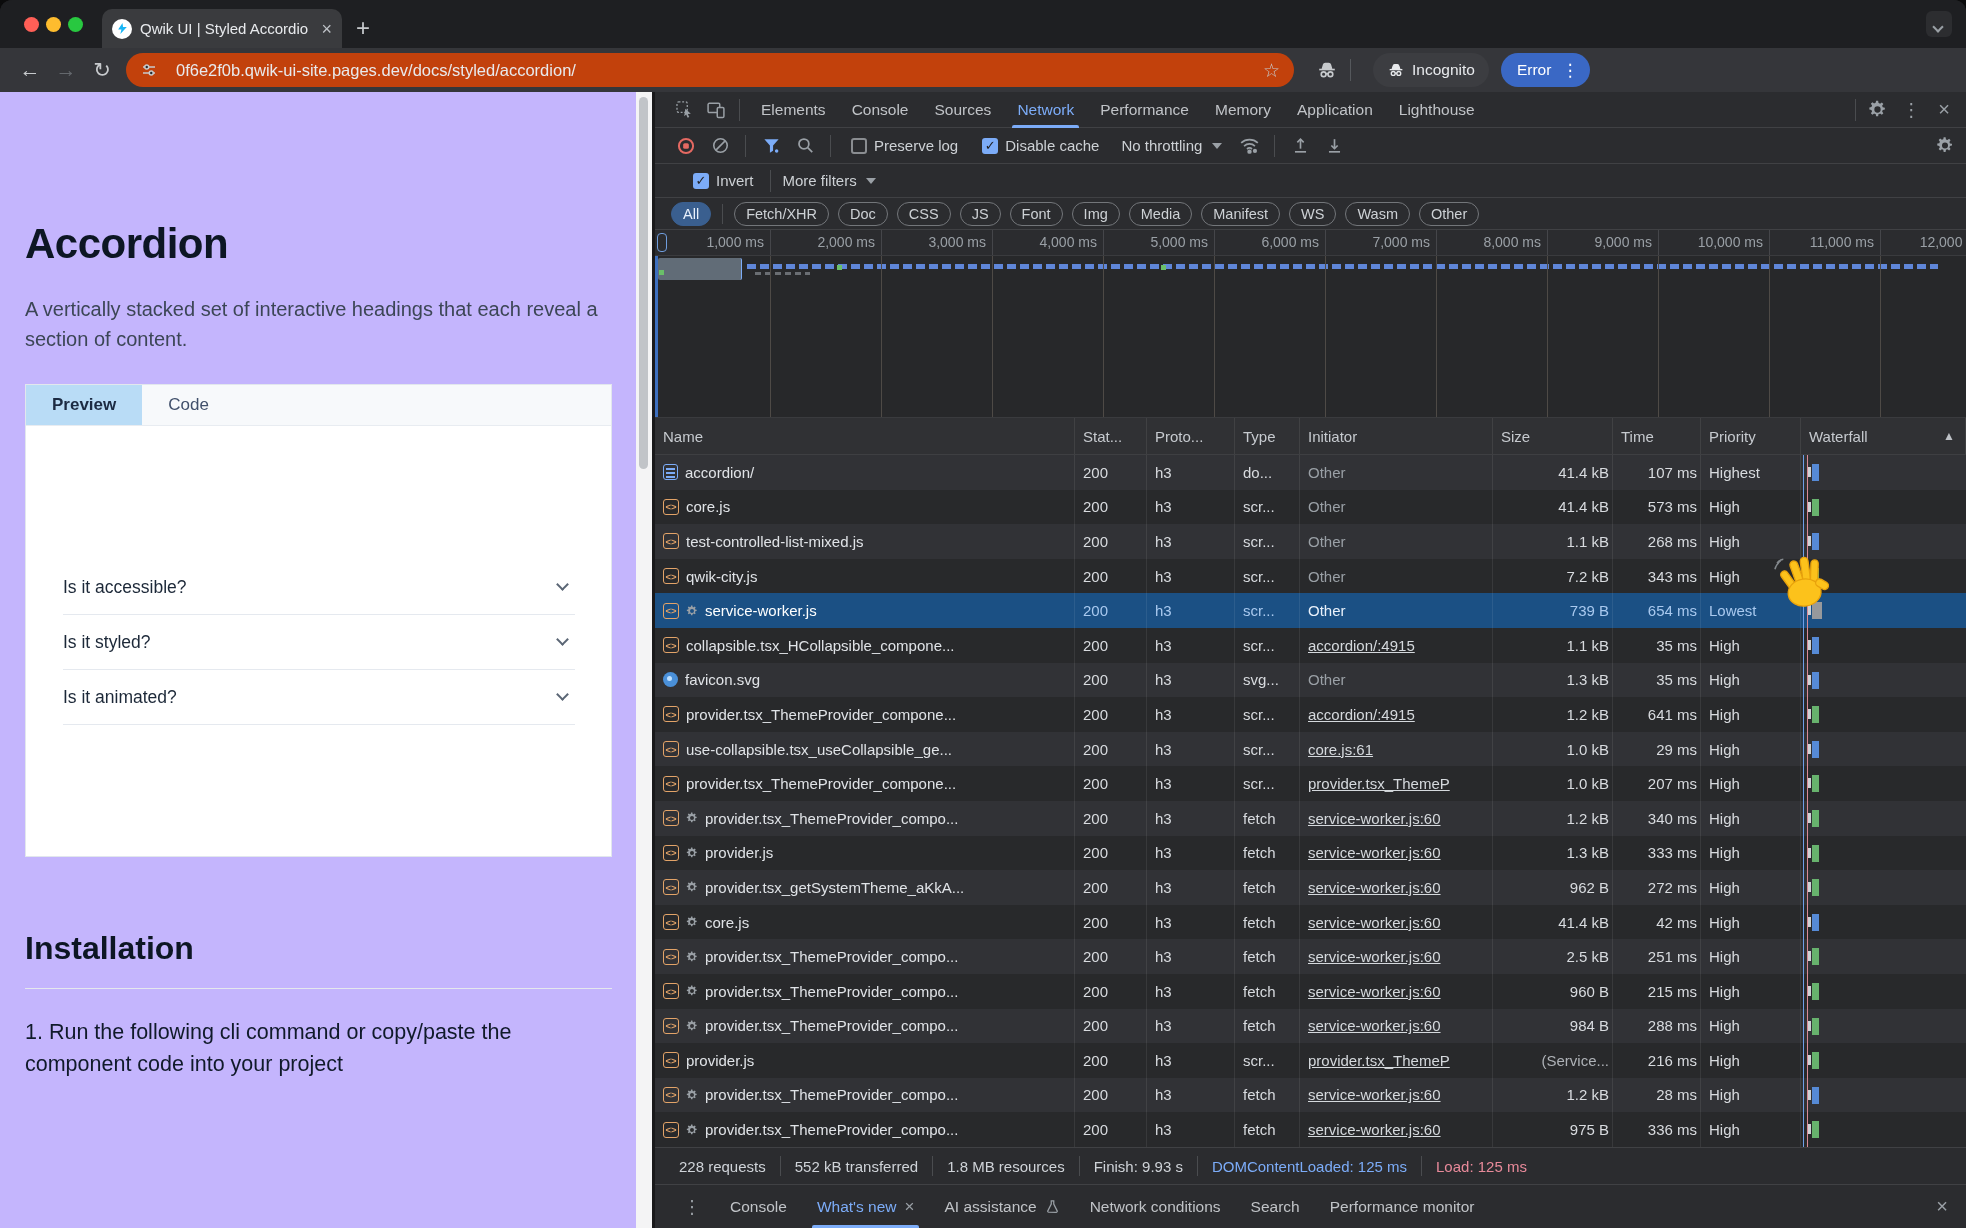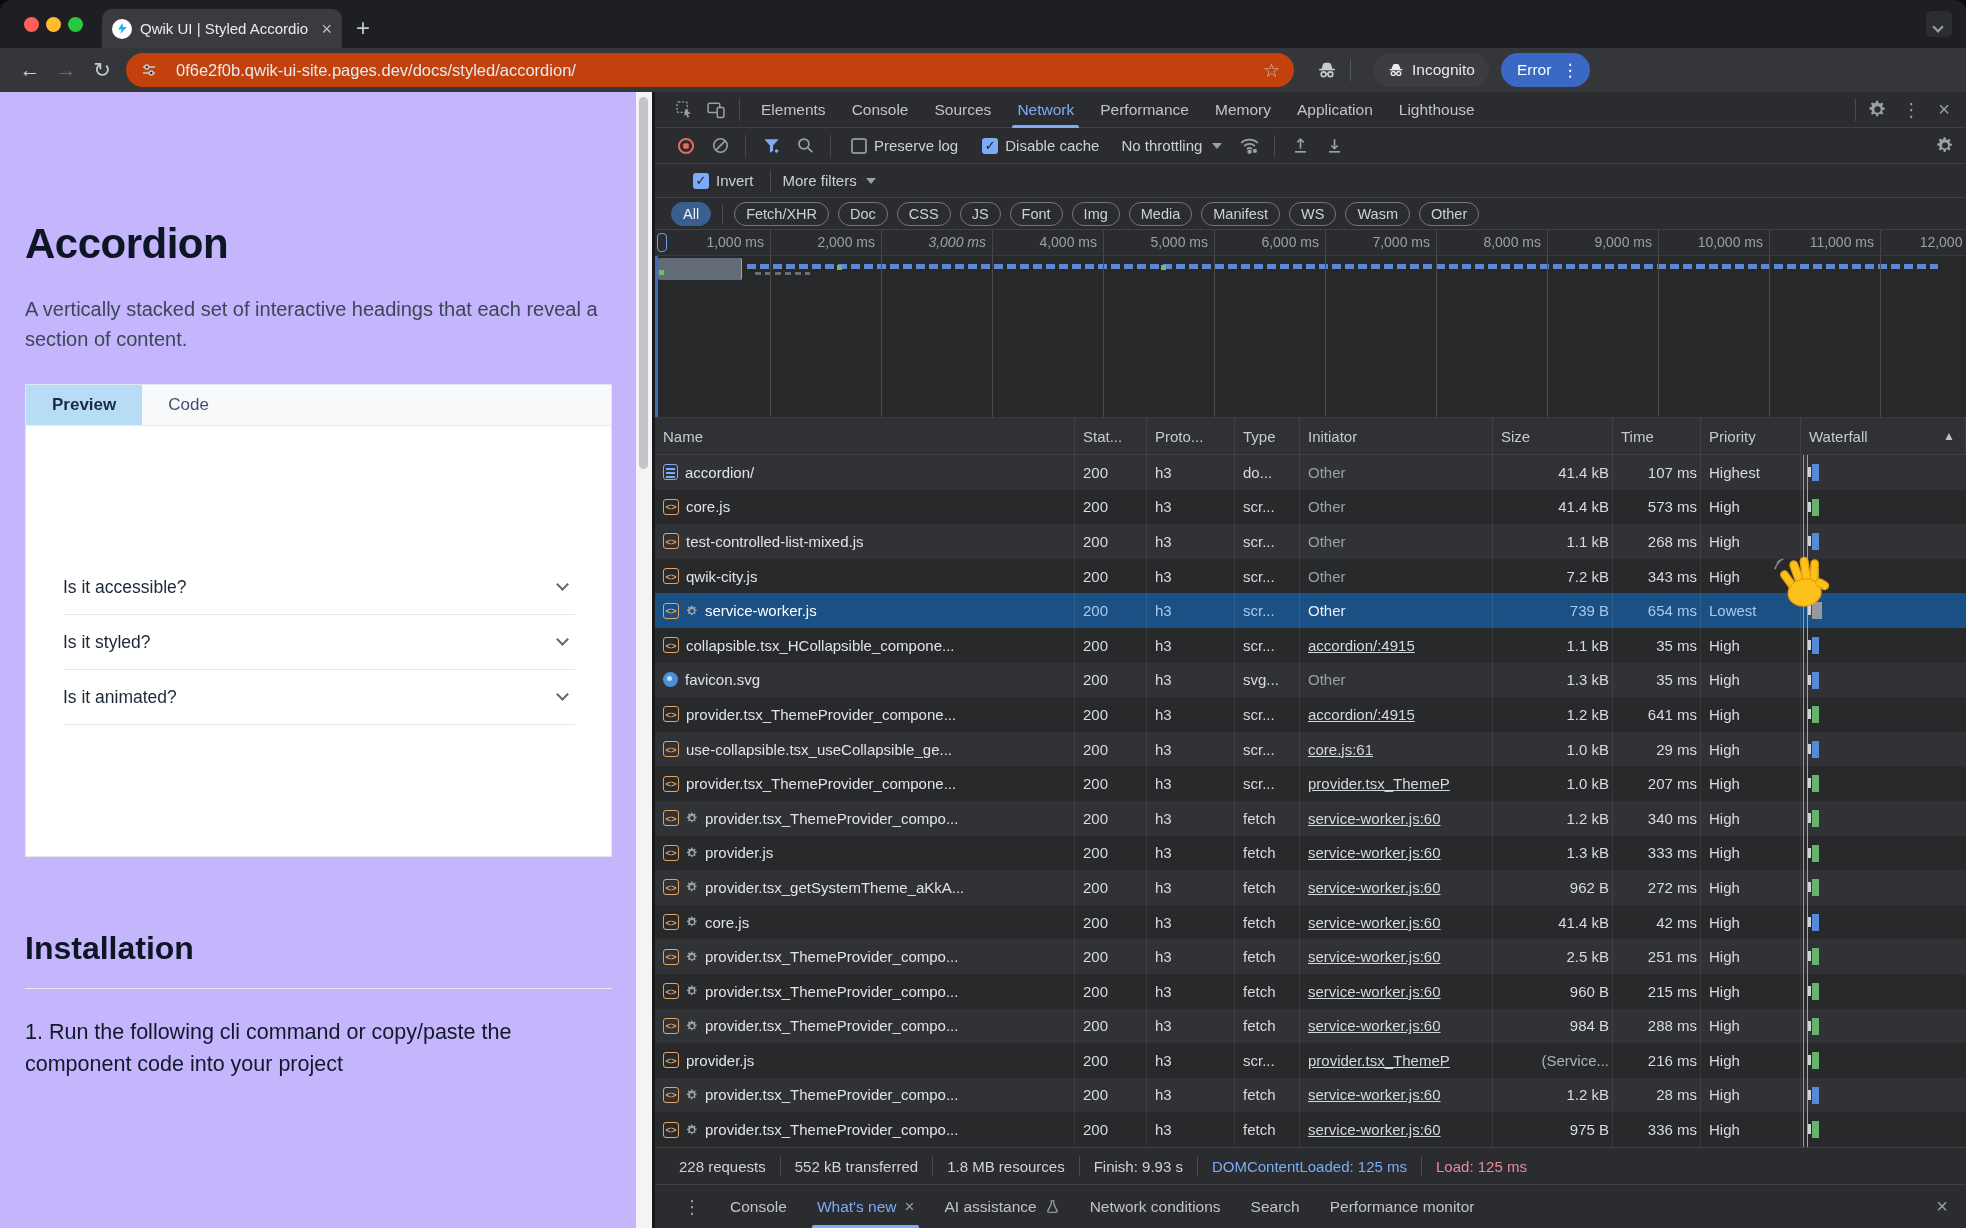--- a/index.html
+++ b/index.html
@@ -370,21 +370,21 @@
         <div class="chip">Other</div>
       </div>
 
     <div class="ruler" id="ruler">
         <div class="grip"></div>
         <div class="tick" style="left: 115px;"></div>
         <span class="ticklab" style="left: 115px;">1,000 ms</span>
         <div class="tick" style="left: 226px;"></div>
         <span class="ticklab" style="left: 226px;">2,000 ms</span>
         <div class="tick" style="left: 337px;"></div>
-        <span class="ticklab" style="left: 337px; font-style: italic;">3,000 ms</span>
+        <span class="ticklab" style="left: 337px;">3,000 ms</span>
         <div class="tick" style="left: 448px;"></div>
         <span class="ticklab" style="left: 448px;">4,000 ms</span>
         <div class="tick" style="left: 559px;"></div>
         <span class="ticklab" style="left: 559px;">5,000 ms</span>
         <div class="tick" style="left: 670px;"></div>
         <span class="ticklab" style="left: 670px;">6,000 ms</span>
         <div class="tick" style="left: 781px;"></div>
         <span class="ticklab" style="left: 781px;">7,000 ms</span>
         <div class="tick" style="left: 892px;"></div>
         <span class="ticklab" style="left: 892px;">8,000 ms</span>

